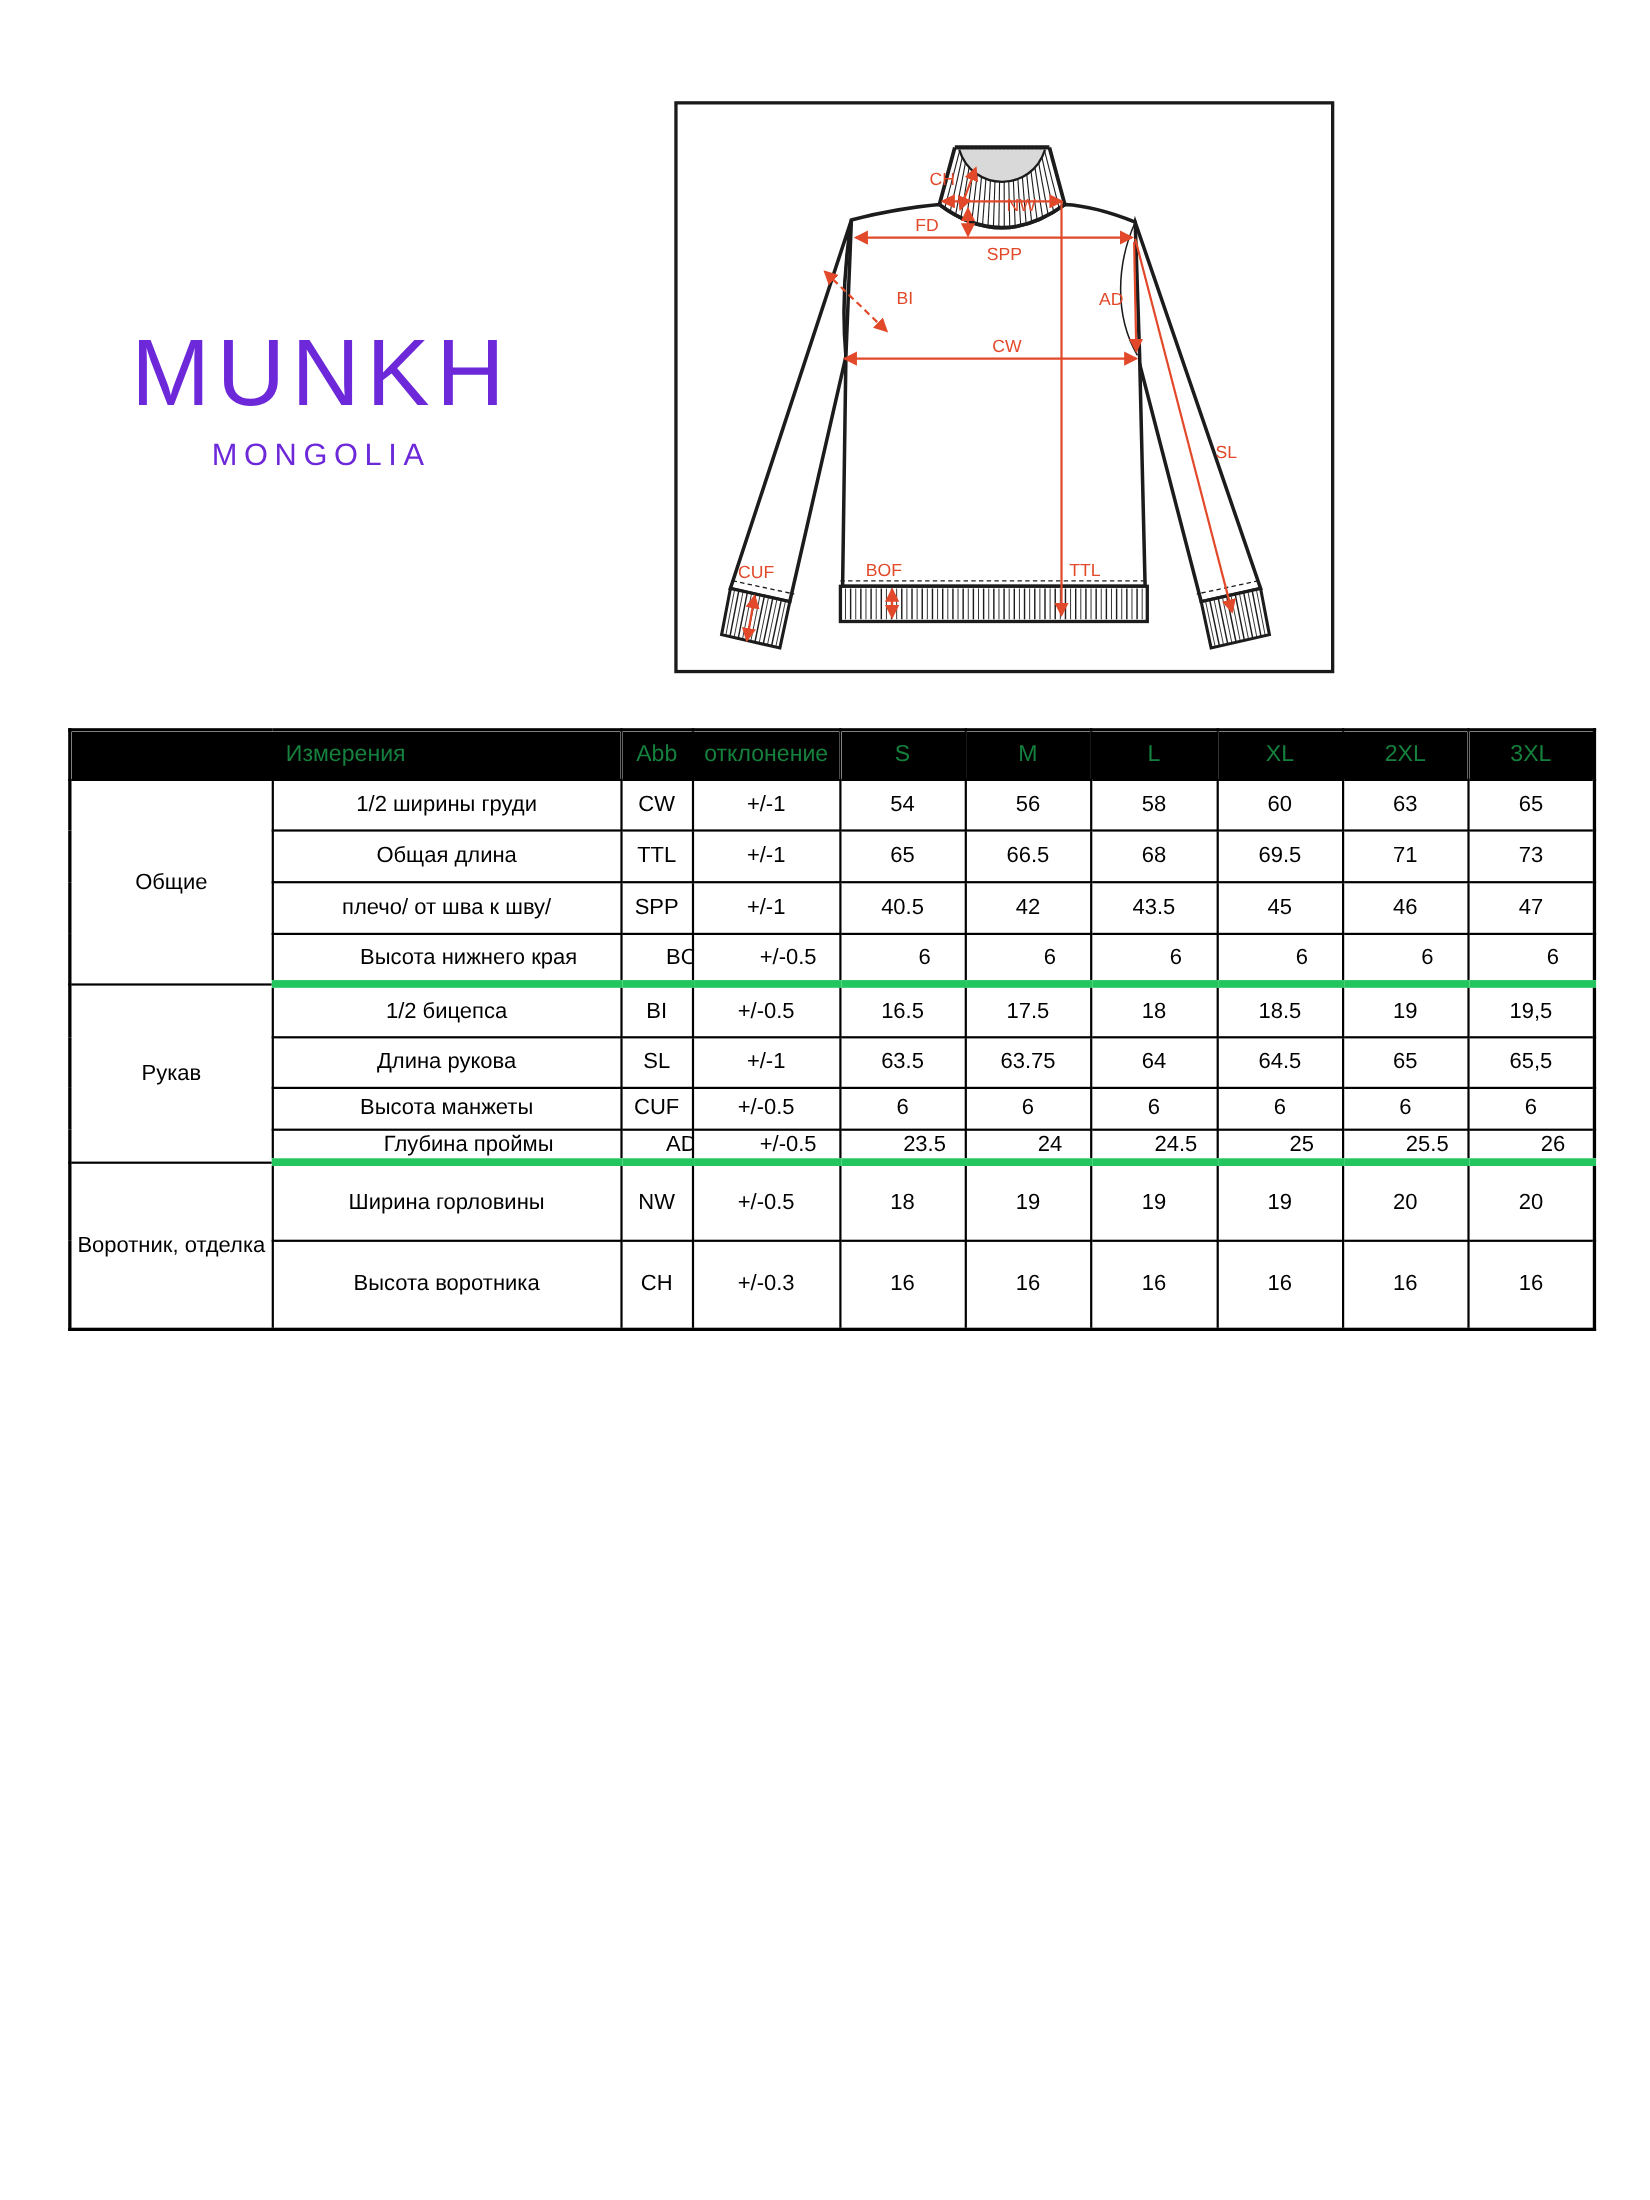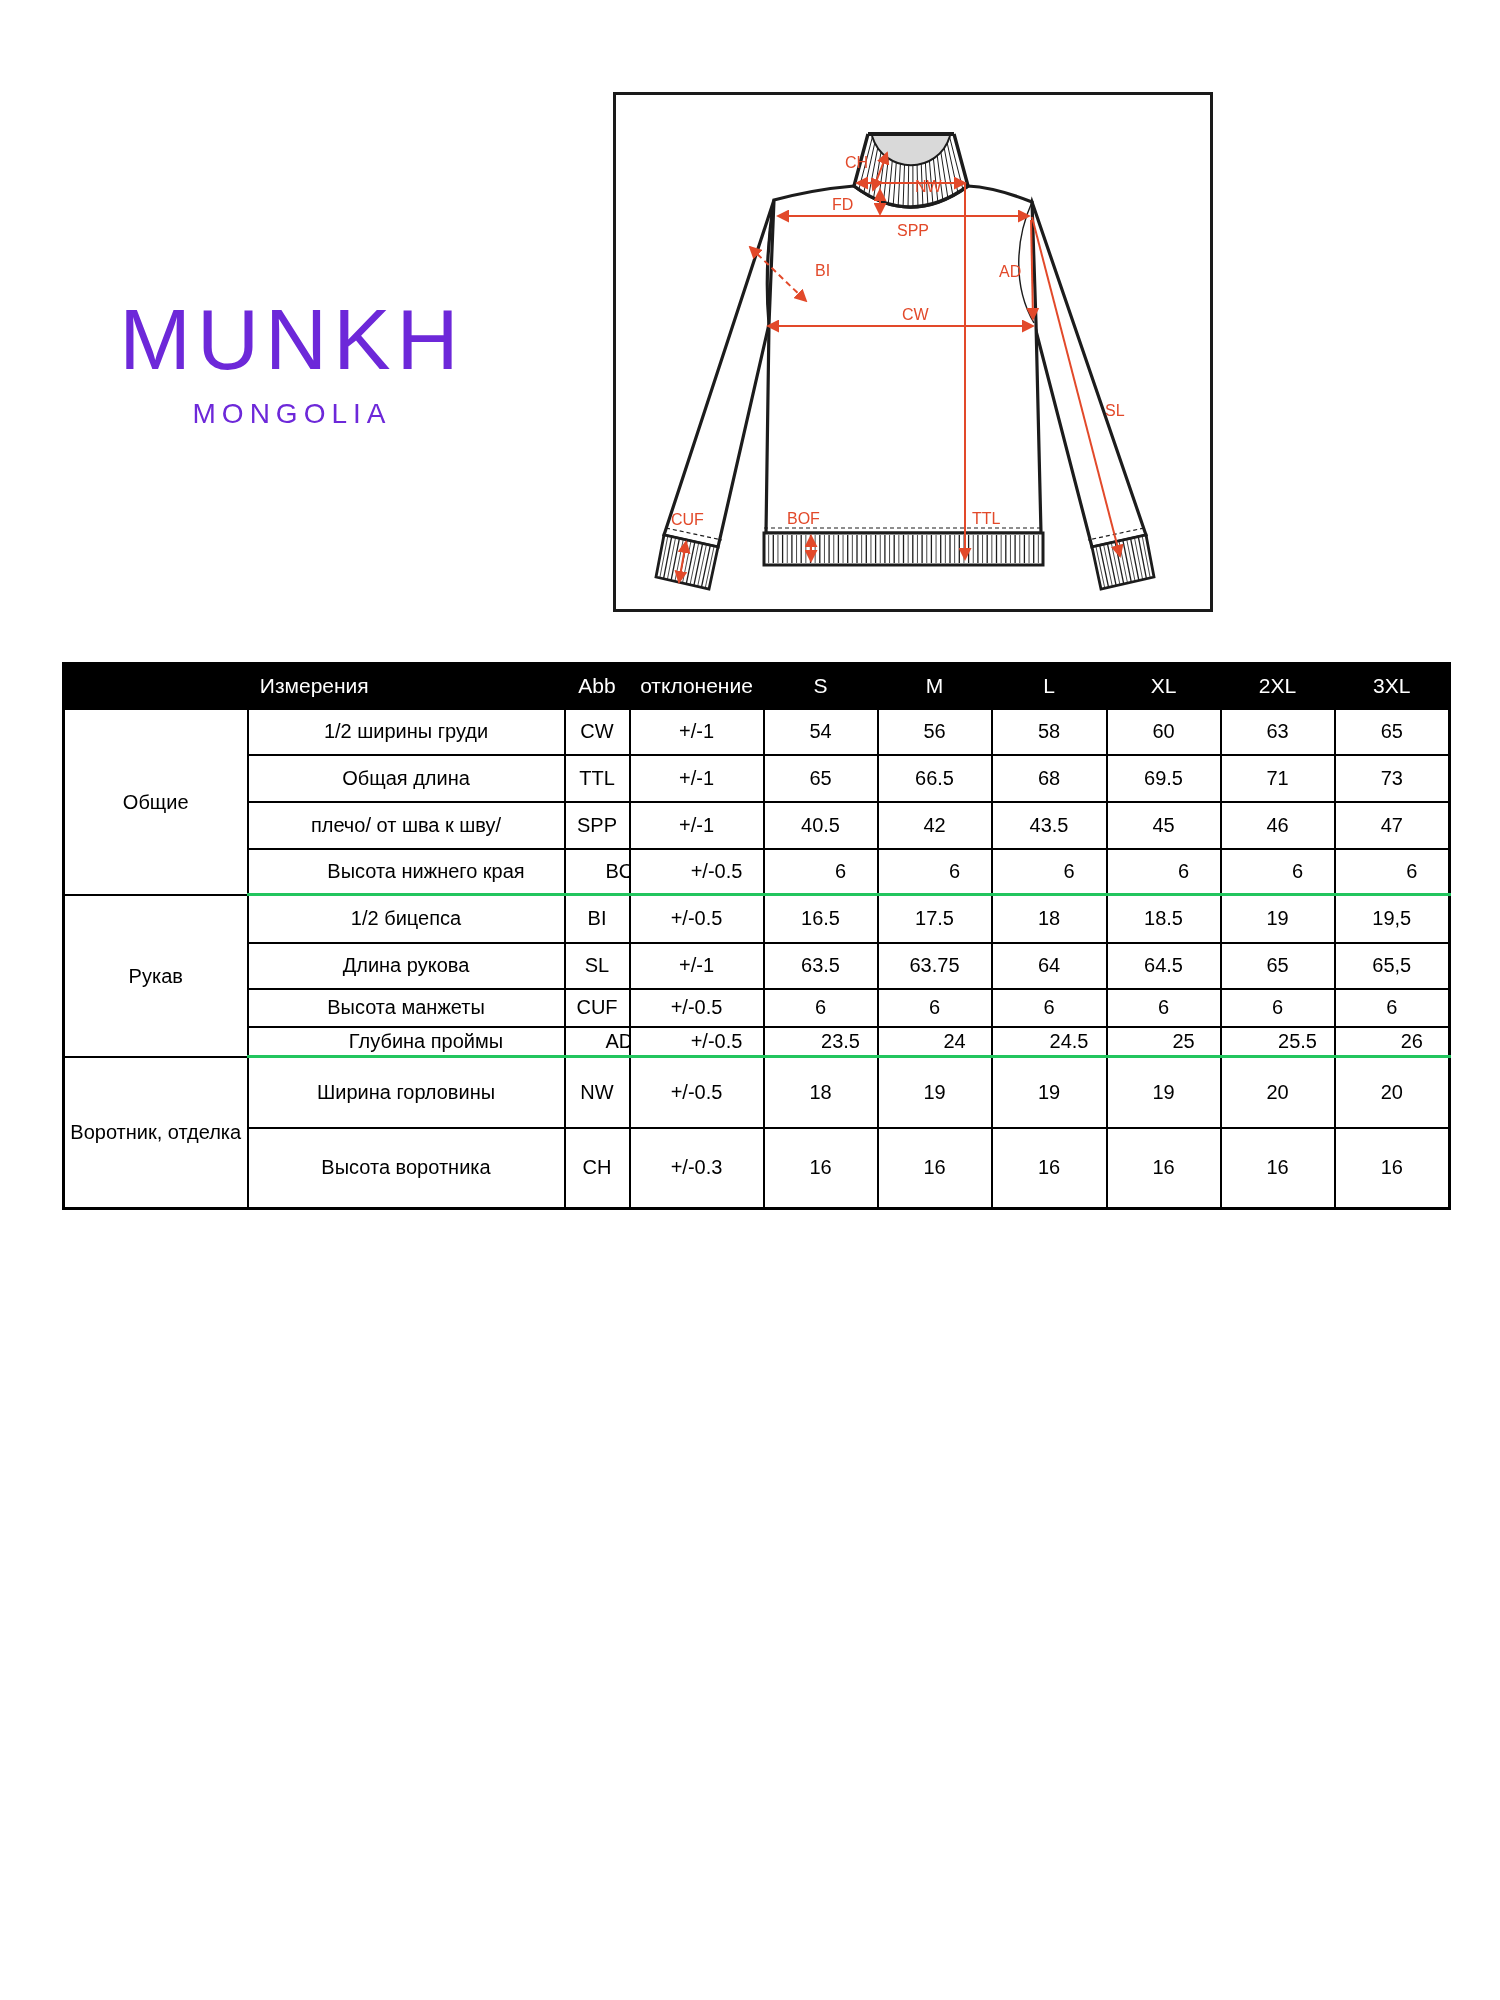--- a/index.html
+++ b/index.html
@@ -15,24 +15,24 @@
   .diagram{
     position:absolute;left:613px;top:92px;width:600px;height:520px;
     border:3px solid #1a1a1a;box-sizing:border-box;background:#fff;
   }
   .diagram svg{display:block;}
   svg text{font-family:"Liberation Sans",sans-serif;font-size:16px;fill:#e2492a;}
   
   .size-table-wrap{position:absolute;left:62px;top:662px;}
   table.size{border-collapse:collapse;table-layout:fixed;width:1386px;border:3px solid #000;}
   table.size th,table.size td{border:2px solid #000;text-align:center;font-size:20px;padding:0;overflow:hidden;}
-  table.size thead th{background:#000;color:#ffffff;font-weight:400;font-size:21px;}
+  table.size thead th{background:#000;color:#15803d;font-weight:400;font-size:21px;}
   th.meas{text-align:left;padding-left:16px;}
   td.name{text-align:left;padding-left:9px;}
-  tr.gend td{border-bottom:3px solid #22c55e;padding-left:40px;}
+  tr.gend td{border-bottom:7px solid #22c55e;padding-left:40px;}
   td.group{font-size:20px;line-height:26px;padding:0 6px;}
 </style>
 </head>
 <body>
 
 <div class="logo">
   <div class="name">MUNKH</div>
   <div class="sub">MONGOLIA</div>
 </div>
 

